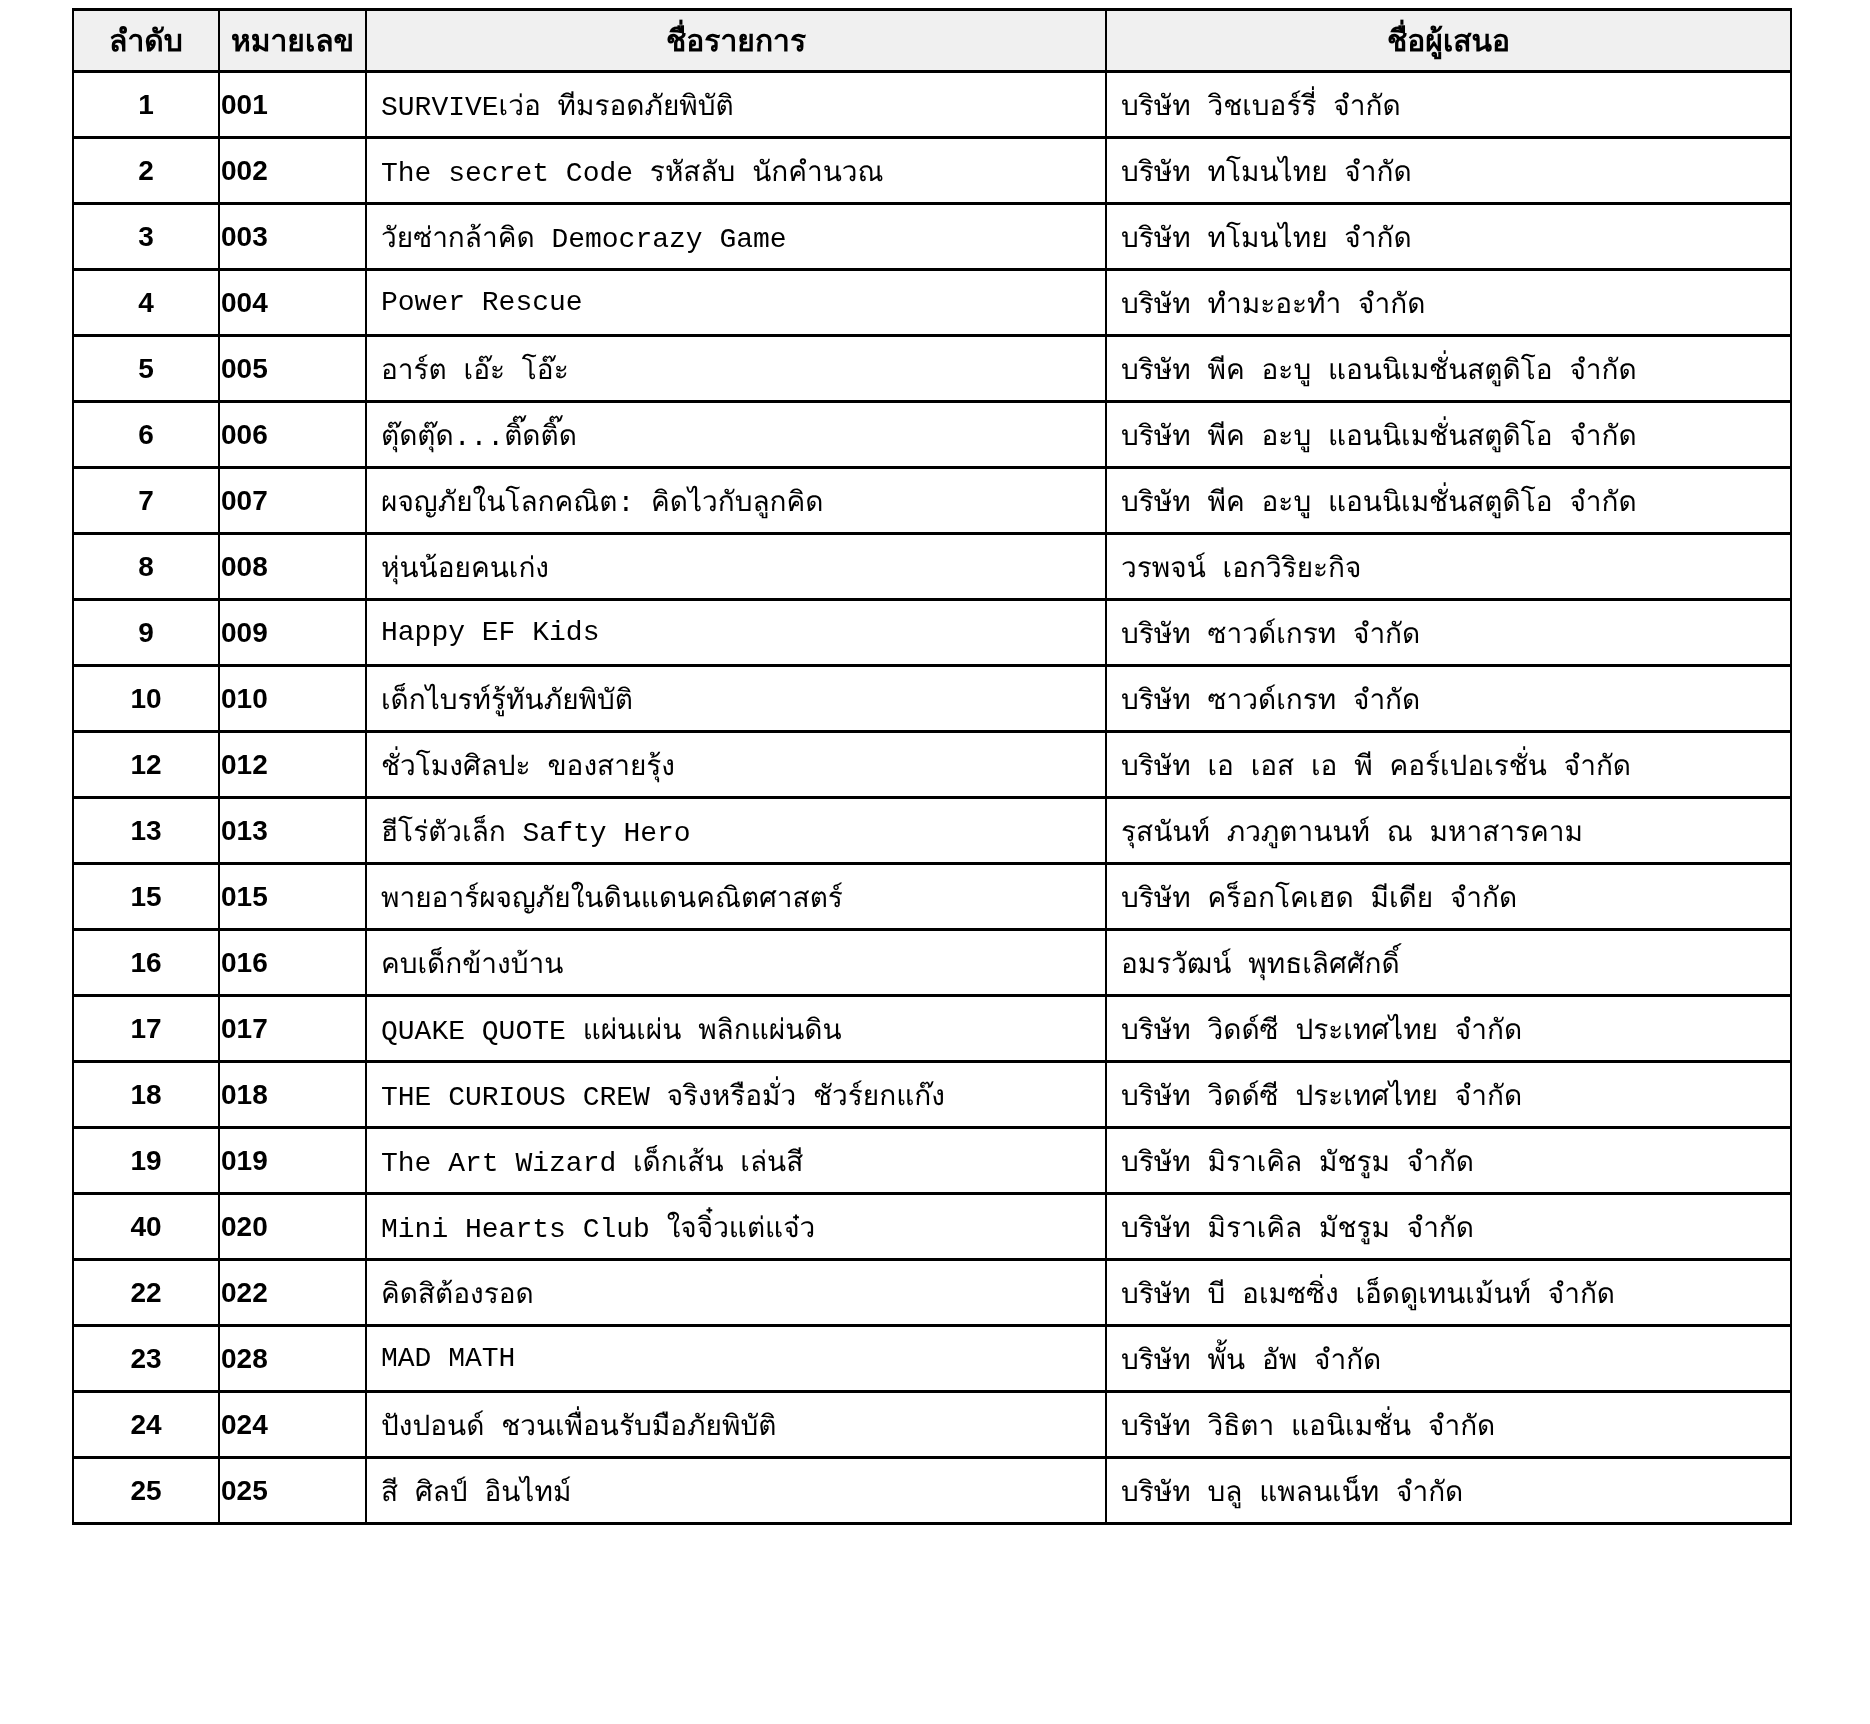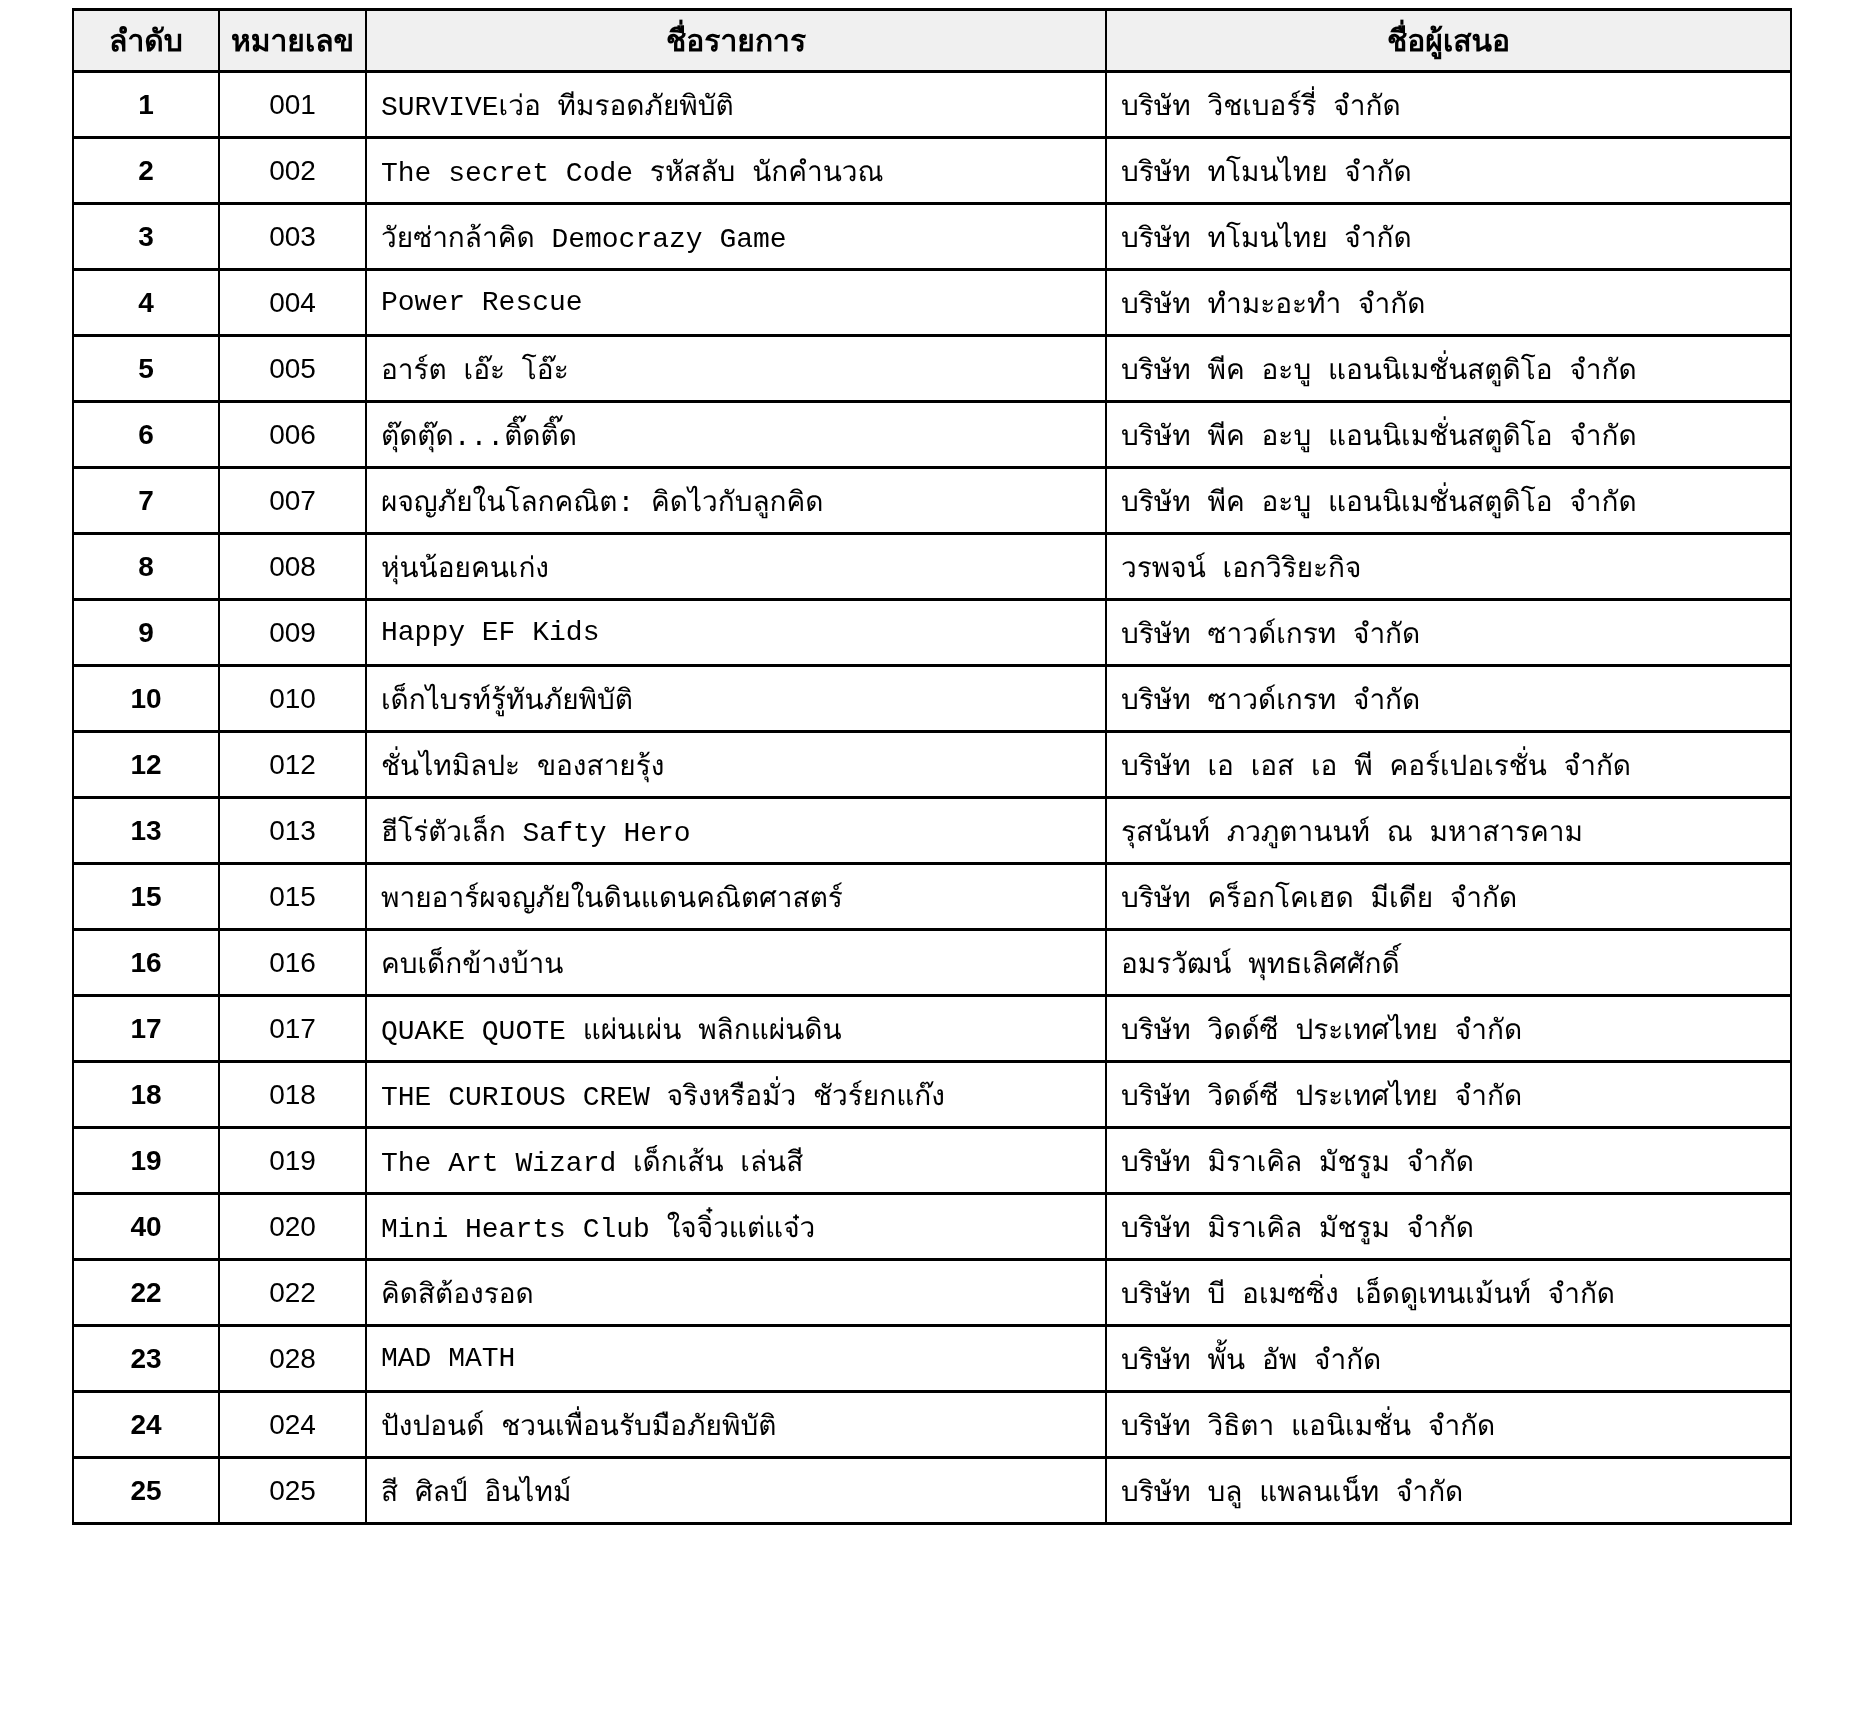--- a/index.html
+++ b/index.html
@@ -53,22 +53,22 @@
   }
   .col-index    { width: 146px; }
   .col-number   { width: 147px; }
   .col-title    { width: 740px; }
   .col-proposer { width: 685px; }
   td.c-index {
     text-align: center;
     font-weight: bold;
   }
   td.c-number {
-    text-align: center;
-    font-weight: normal;
+    text-align: left;
+    font-weight: bold;
   }
   td.c-title, td.c-proposer {
     text-align: left;
     padding-left: 14px;
     padding-right: 6px;
     font-family: Liberation Mono, monospace;
   }
 </style>
 </head>
 <body>
@@ -157,21 +157,21 @@
     <td class="c-index">10</td>
     <td class="c-number">010</td>
     <td class="c-title">เด็กไบรท์รู้ทันภัยพิบัติ</td>
     <td class="c-proposer">บริษัท ซาวด์เกรท จำกัด</td>
   </tr>
 
 
   <tr>
     <td class="c-index">12</td>
     <td class="c-number">012</td>
-    <td class="c-title">ชั่นไทมิลปะ ของสายรุ้ง</td>
+    <td class="c-title">ชั่วโมงศิลปะ ของสายรุ้ง</td>
     <td class="c-proposer">บริษัท เอ เอส เอ พี คอร์เปอเรชั่น จำกัด</td>
   </tr>
 
   <tr>
     <td class="c-index">13</td>
     <td class="c-number">013</td>
     <td class="c-title">ฮีโร่ตัวเล็ก Safty Hero</td>
     <td class="c-proposer">รุสนันท์ ภวภูตานนท์ ณ มหาสารคาม</td>
   </tr>
 

